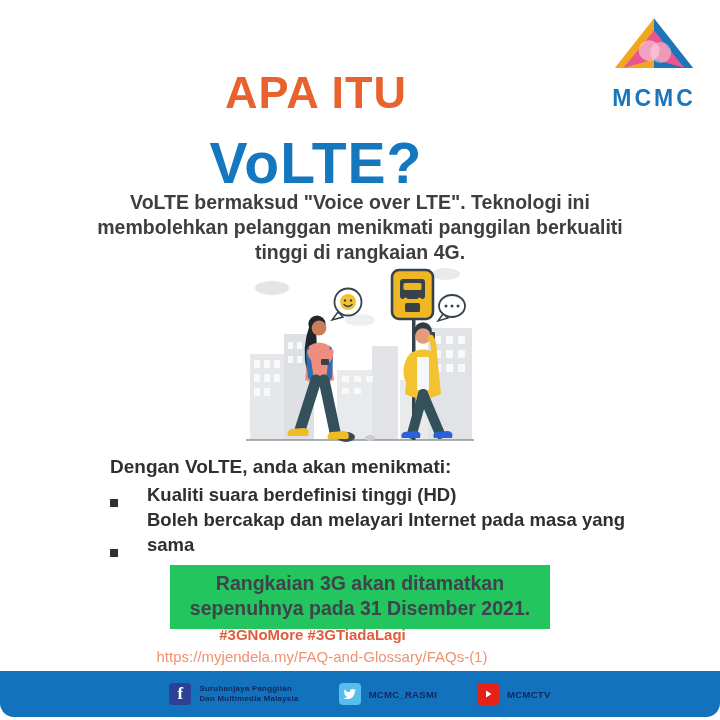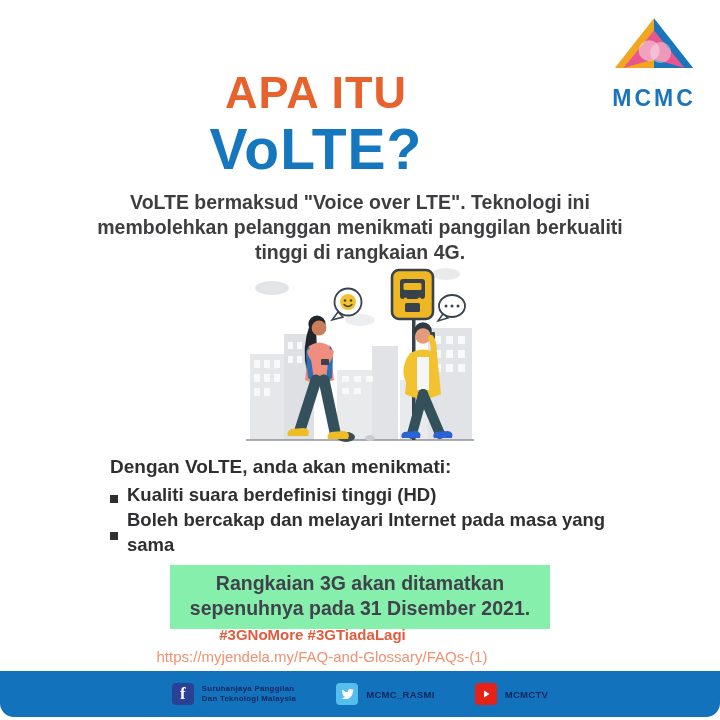--- a/index.html
+++ b/index.html
@@ -6,38 +6,38 @@
   body{width:720px;height:720px;background:#ffffff;font-family:"Liberation Sans",sans-serif;}
   .page{position:relative;width:720px;height:720px;background:#ffffff;overflow:hidden;}
 
   
   .logo{position:absolute;top:16px;right:18px;width:96px;text-align:center;}
   .logo-text{color:#1B75BB;font-weight:bold;font-size:23px;letter-spacing:3px;margin-top:9px;}
 
   
   .heading{position:absolute;top:70px;left:0;width:632px;text-align:center;line-height:1;}
   .heading .l1{color:#E8622D;font-size:45px;font-weight:800;letter-spacing:1px;}
-  .heading .l2{color:#1577BE;font-size:57px;font-weight:800;margin-top:6px;letter-spacing:1px;}
+  .heading .l2{color:#1577BE;font-size:57px;font-weight:800;margin-top:20px;letter-spacing:1px;}
 
   
   .intro{position:absolute;top:190px;left:75px;width:570px;text-align:center;
          color:#3E3E40;font-size:19.5px;font-weight:bold;line-height:1.28;}
 
   
   .illus{position:absolute;top:258px;left:242px;width:236px;height:198px;}
 
   
   .benefits{position:absolute;top:456px;left:110px;width:530px;color:#2F2F31;}
   .benefits .btitle{font-size:19px;font-weight:bold;margin-bottom:4px;}
-  .bitem{font-size:18.5px;font-weight:bold;line-height:25px;display:flex;align-items:center;}
+  .bitem{font-size:18.5px;font-weight:bold;line-height:25px;display:flex;align-items:flex-end;gap:20px;}
   .sq{flex:0 0 auto;width:8px;height:8px;background:#2F2F31;margin:8px 9px 0 0;}
 
   
   .notice-wrap{position:absolute;top:565px;left:0;width:720px;text-align:center;}
-  .notice{display:inline-block;background:#86efac;padding:6px 20px 8px 20px;
+  .notice{display:inline-block;background:#22c55e;padding:6px 20px 8px 20px;
           color:#41434C;font-size:19.5px;font-weight:bold;line-height:1.28;}
 
   
   .hashtags{position:absolute;top:626px;left:0;width:625px;text-align:center;
             color:#E05C3C;font-size:15px;font-weight:bold;}
   .url{position:absolute;top:648px;left:0;width:644px;text-align:center;
        color:#EF9270;font-size:15px;}
 
   
   .footer{position:absolute;left:0;right:0;bottom:3px;height:46px;background:#1272BB;
@@ -203,21 +203,21 @@
   </div>
 
   <div class="hashtags">#3GNoMore #3GTiadaLagi</div>
   <div class="url">https://myjendela.my/FAQ-and-Glossary/FAQs-(1)</div>
 
   <div class="footer">
     <div class="social">
       <span class="sicon fb">f</span>
       <span class="slabel two">
         <span>Suruhanjaya Panggilan</span>
-        <span>Dan Teknologi Malaysia</span>
+        <span>Dan Multimedia Malaysia</span>
       </span>
     </div>
     <div class="social">
       <span class="sicon tw">
         <svg width="15" height="15" viewBox="0 0 24 24">
             <path fill="#ffffff" d="M23 4.9c-.8.4-1.6.6-2.5.8.9-.5 1.6-1.4 1.9-2.4-.8.5-1.8.9-2.8 1.1C18.9 3.5 17.8 3 16.6 3c-2.3 0-4.1 1.9-4.1 4.1 0 .3 0 .6.1.9C9.2 7.9 6.1 6.3 4 3.8c-.4.6-.6 1.4-.6 2.1 0 1.4.7 2.7 1.8 3.4-.7 0-1.3-.2-1.9-.5v.1c0 2 1.4 3.7 3.3 4-.3.1-.7.1-1.1.1-.3 0-.5 0-.8-.1.5 1.6 2 2.8 3.9 2.8-1.4 1.1-3.2 1.8-5.1 1.8-.3 0-.7 0-1-.1 1.8 1.2 4 1.9 6.3 1.9 7.5 0 11.7-6.3 11.7-11.7v-.5c.8-.6 1.5-1.3 2-2.2z"></path>
           </svg>
       </span>
       <span class="slabel">MCMC_RASMI</span>
     </div>

